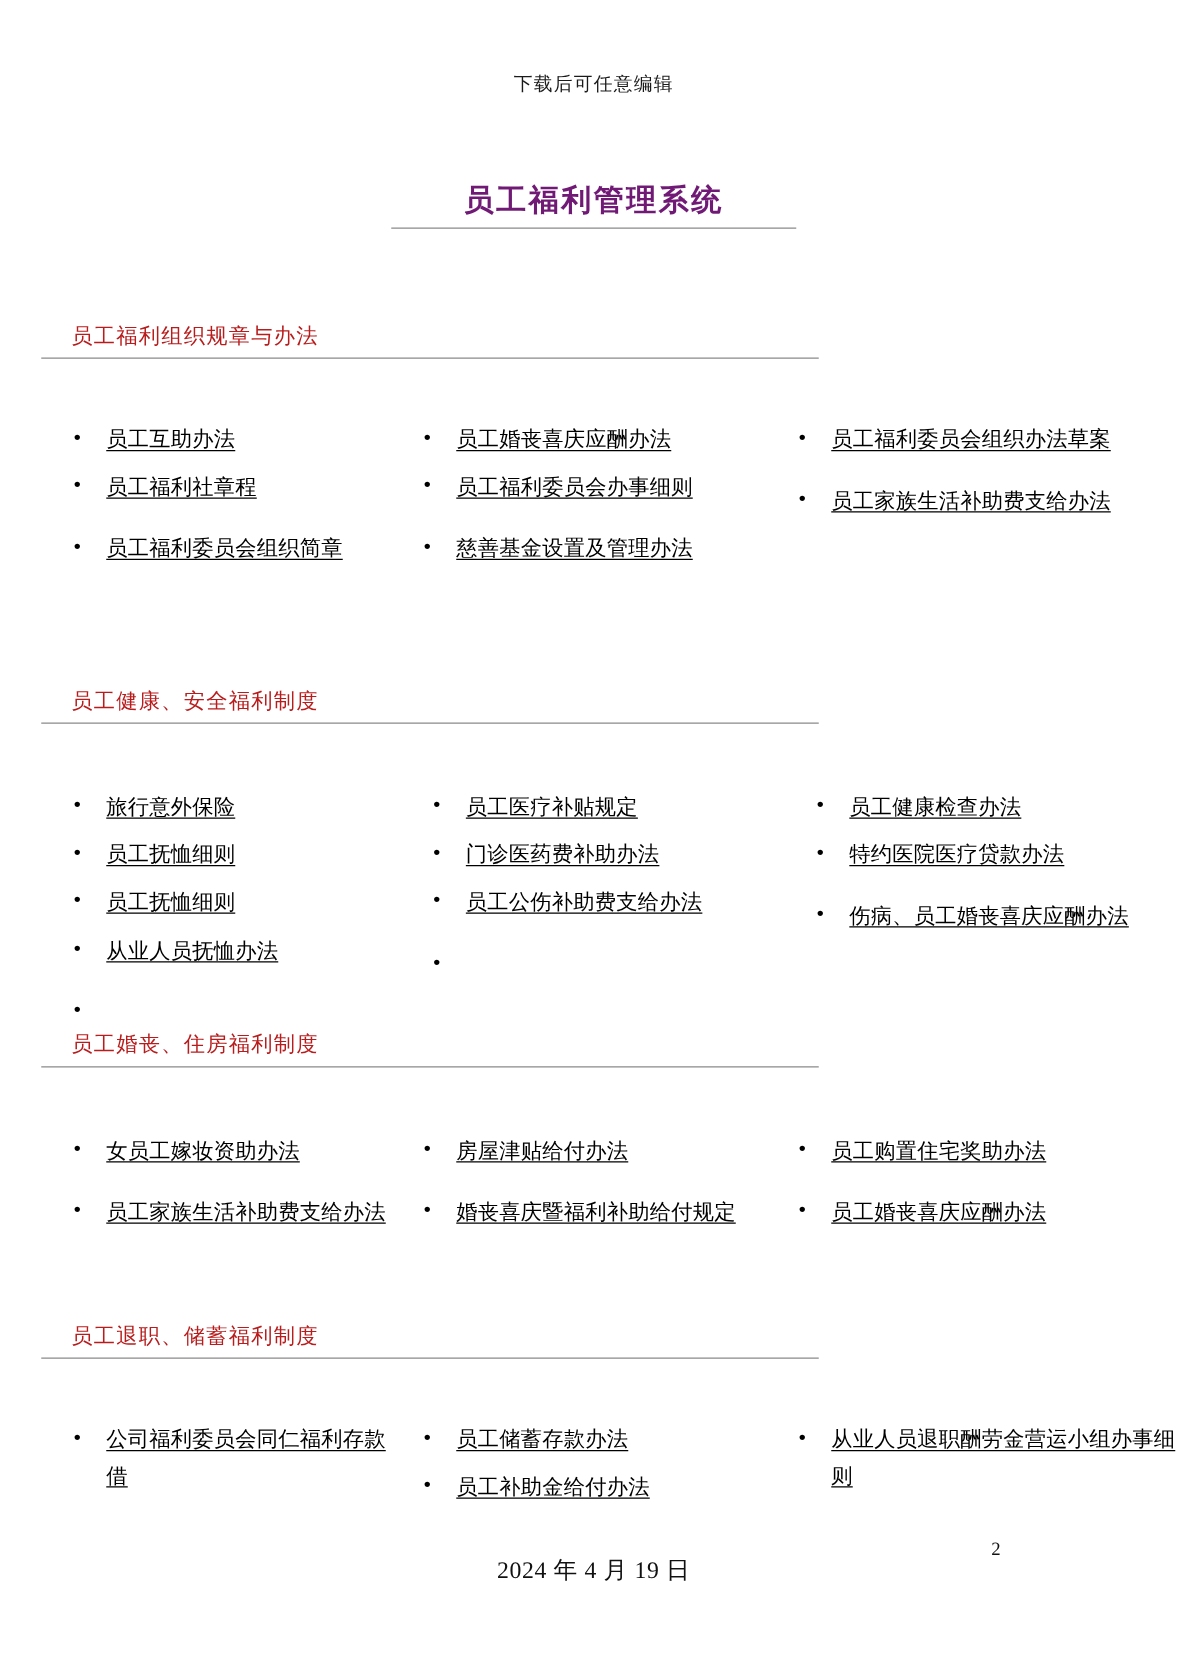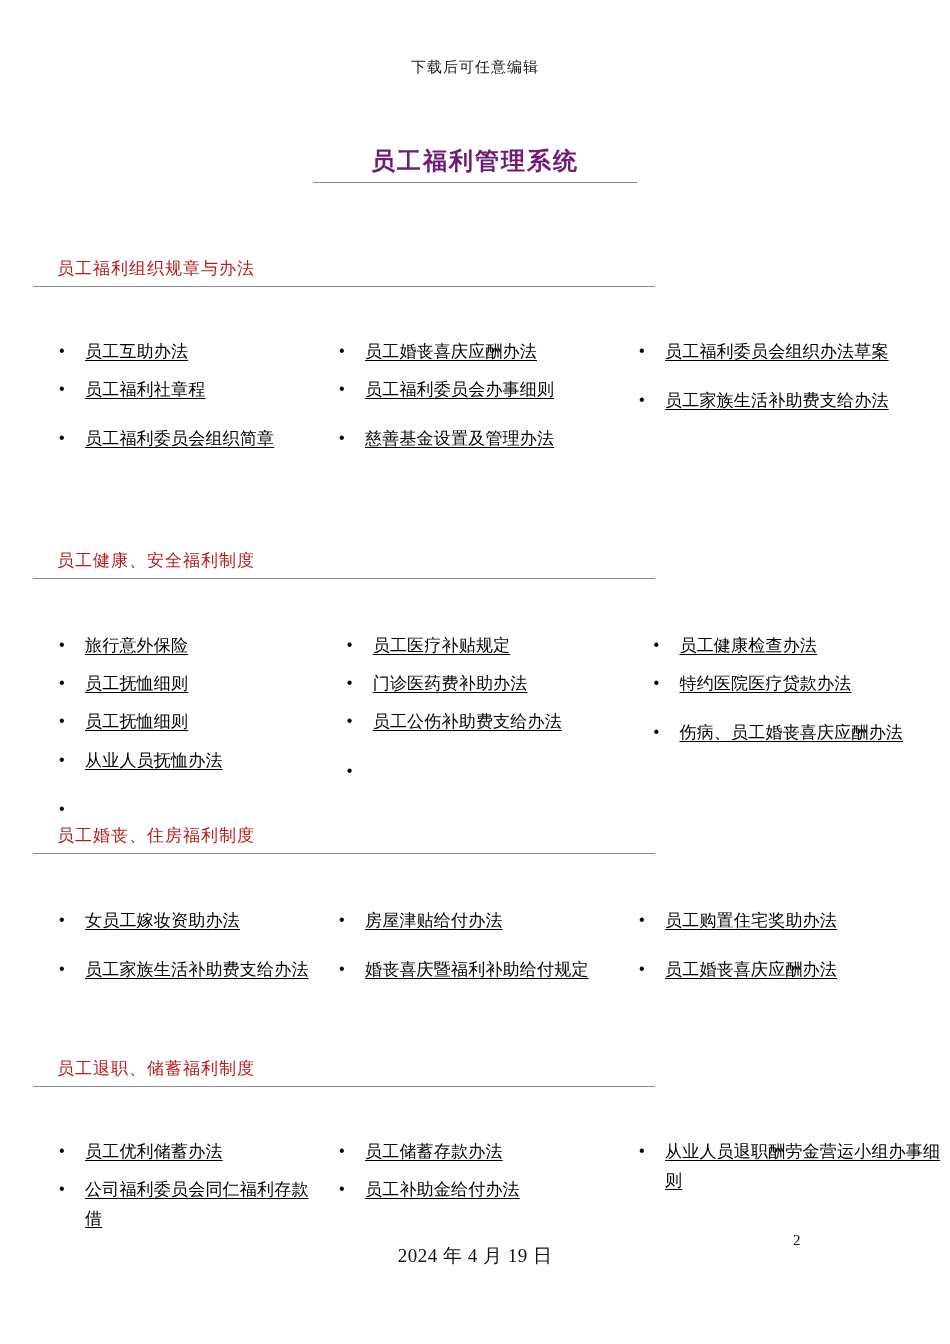--- a/index.html
+++ b/index.html
@@ -225,21 +225,20 @@
               <li><span class="lnk">员工婚丧喜庆应酬办法</span></li>
             </ul>
           </div>
         </div>
       </div>
       <div class="section" style="top: 1058px;">
         <div class="section-heading">员工退职、储蓄福利制度</div>
         <div class="cols" style="margin-top: 50px;">
           <div class="col col-1">
             <ul class="items">
-              <li><span class="lnk">员工优利储蓄办法</span></li>
               <li><span class="lnk">公司福利委员会同仁福利存款借</span></li>
             </ul>
           </div>
           <div class="col col-2">
             <ul class="items">
               <li><span class="lnk">员工储蓄存款办法</span></li>
               <li><span class="lnk">员工补助金给付办法</span></li>
             </ul>
           </div>
           <div class="col col-3">

